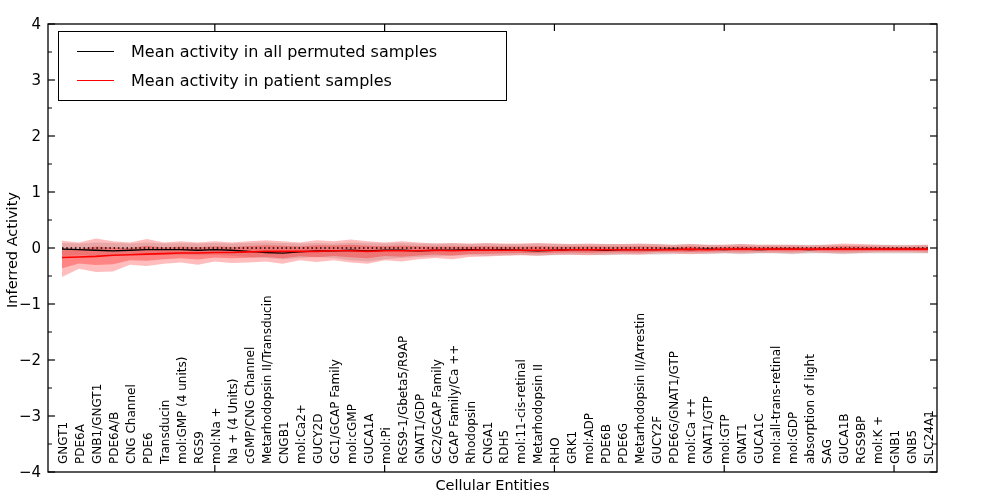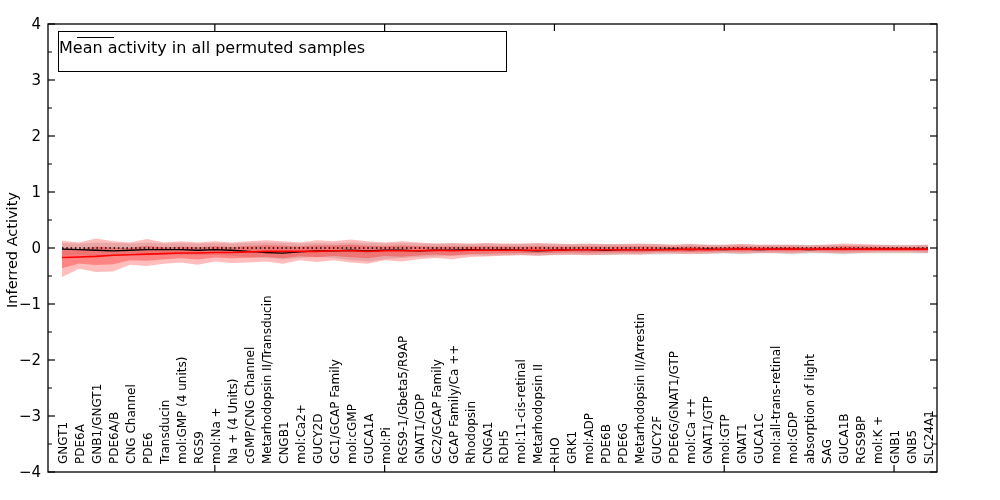--- a/index.html
+++ b/index.html
@@ -18,21 +18,21 @@
   }
   .ylabel {
     position:absolute; left:4px; top:250px; white-space:nowrap;
     font-size:14.5px; color:#000;
     transform-origin:0 0; transform:rotate(-90deg) translate(-50%,0);
   }
   .legend {
     position:absolute; left:58px; top:31px; width:447px;
     background:#ffffff; border:1.5px solid #000; padding:5px 0;
   }
-  .legend-row { display:flex; height:29px;flex-direction:column; }
+  .legend-row { display:flex; align-items:center; height:29px; }
   .legend-sample {
     width:37px; height:0; border-top:1.8px solid #000;
     margin-left:18px; margin-right:17px; flex:0 0 auto;
   }
   .legend-label { font-size:16px; color:#000; white-space:nowrap; }
 </style>
 </head>
 <body>
 
 <div id="figure">
@@ -150,16 +150,21 @@
       <text transform="translate(916.0196078431372,464) rotate(-90)" font-size="12px" fill="#000" text-anchor="start">GNB5</text>
       <text transform="translate(933,464) rotate(-90)" font-size="12px" fill="#000" text-anchor="start">SLC24A1</text>
     </svg>
 
 
   <div class="legend">
     <div class="legend-row">
       <span class="legend-sample" style="border-top-color: rgb(0, 0, 0);"></span>
       <span class="legend-label">Mean activity in all permuted samples</span>
     </div>
+    <div class="legend-row">
+      <span class="legend-sample" style="border-top-color: rgb(255, 0, 0);"></span>
+      <span class="legend-label">Mean activity in patient samples</span>
+    </div>
   </div>
 
   <div class="ylabel">Inferred Activity</div>
+  <div class="xlabel">Cellular Entities</div>
 </div>
 
 </body></html>

